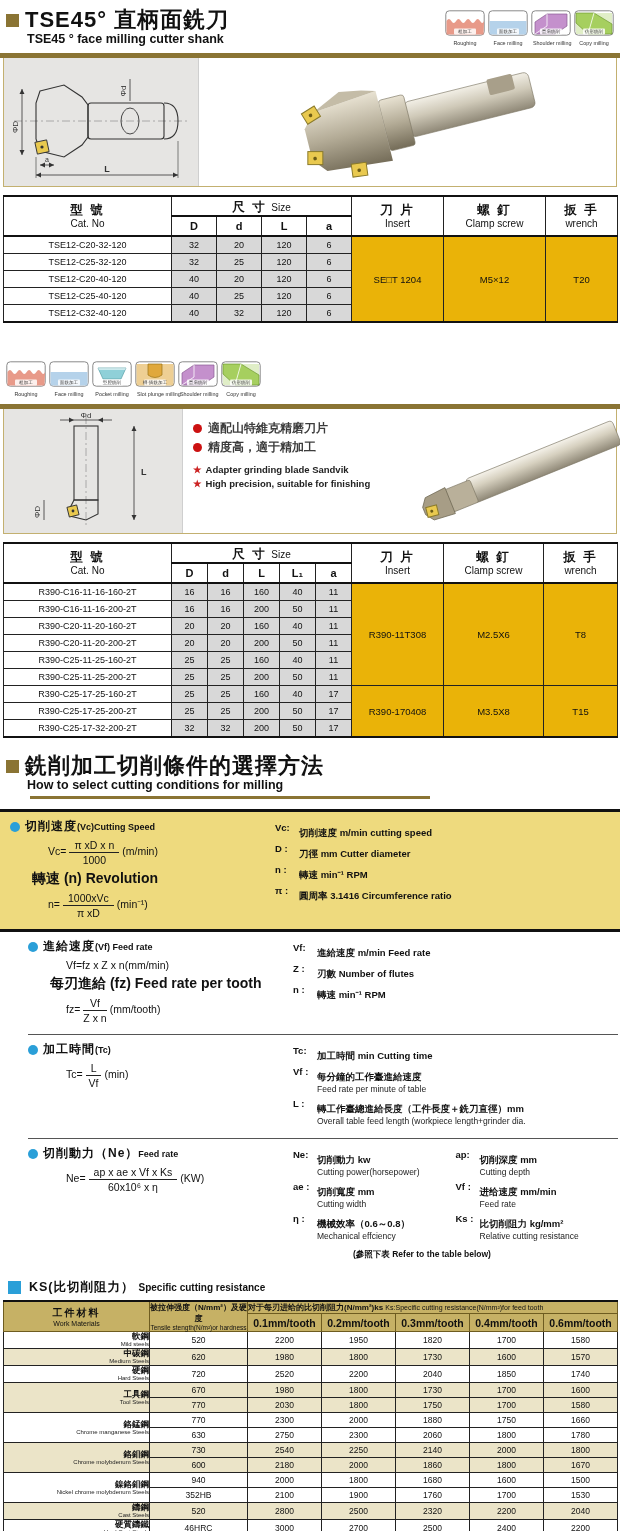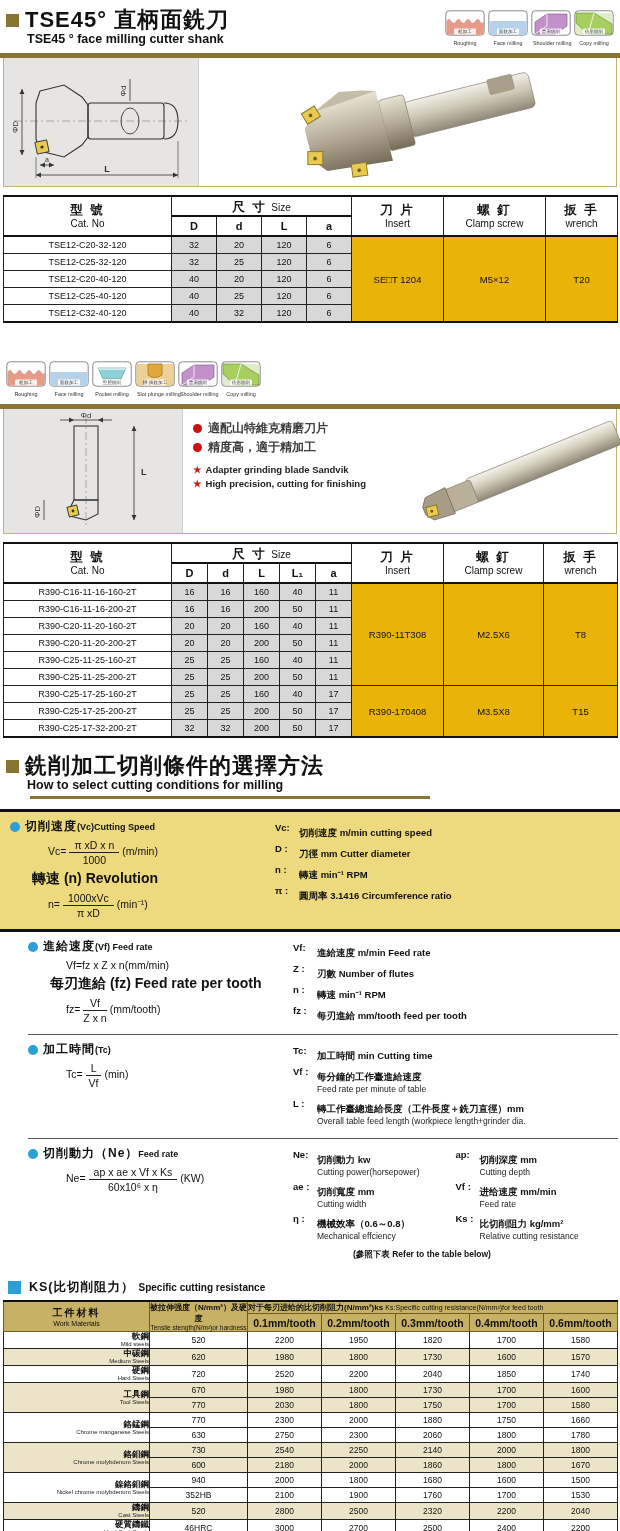--- a/index.html
+++ b/index.html
@@ -342,21 +342,21 @@
       <div class="note-zh">
           <span class="dot"></span>
           <span>適配山特維克精磨刀片</span>
         </div>
       <div class="note-zh">
           <span class="dot"></span>
           <span>精度高，適于精加工</span>
         </div>
       <div style="height:6px;"></div>
       <div class="note-en"><span class="star">★</span><span>Adapter grinding blade Sandvik</span></div>
-      <div class="note-en"><span class="star">★</span><span>High precision, cutting for finishing</span></div>
+      <div class="note-en"><span class="star">★</span><span>High precision, suitable for finishing</span></div>
     </div>
     <div class="panel-right">
       <svg width="220" height="120" viewBox="0 0 220 120">
         <defs>
           <linearGradient id="steel3" x1="0" y1="0" x2="0" y2="1">
             <stop offset="0" stop-color="#f5f2ea"></stop>
               <stop offset="0.4" stop-color="#d6d0bf"></stop>
               <stop offset="1" stop-color="#8f8877"></stop>
           </linearGradient>
         </defs>
@@ -551,24 +551,20 @@
             <span class="sym">Vf:</span>
             <span><span class="dtx">進給速度  m/min  Feed rate</span></span>
           </div>
           <div class="def">
             <span class="sym">Z :</span>
             <span><span class="dtx">刃數 Number of flutes</span></span>
           </div>
           <div class="def">
             <span class="sym">n :</span>
             <span><span class="dtx">轉速 min⁻¹ RPM</span></span>
-          </div>
-          <div class="def">
-            <span class="sym">fz :</span>
-            <span><span class="dtx">每刃進給  mm/tooth feed per tooth</span></span>
           </div>
         </div>
       </div>
       <div class="fblock">
         <div class="f-left">
           <div class="f-title">
             <span class="bdot"></span>
             <span class="zh">加工時間</span>
             <span class="nt">(Tc)</span>
           </div>

